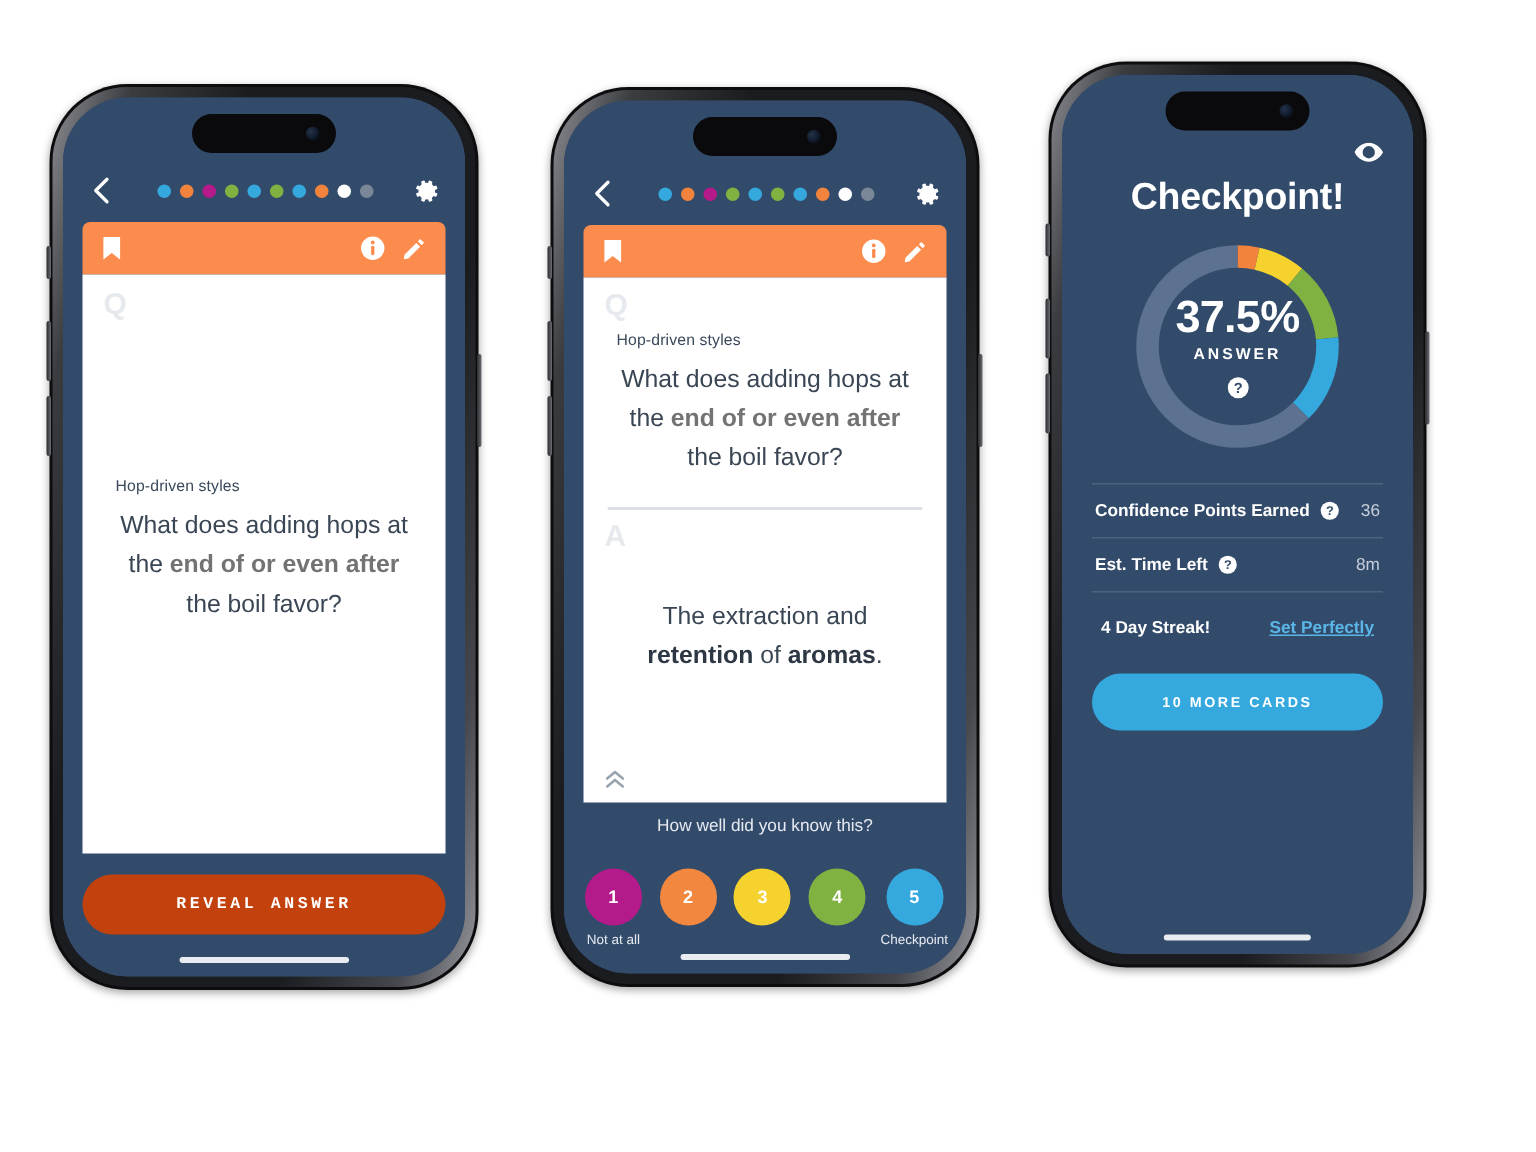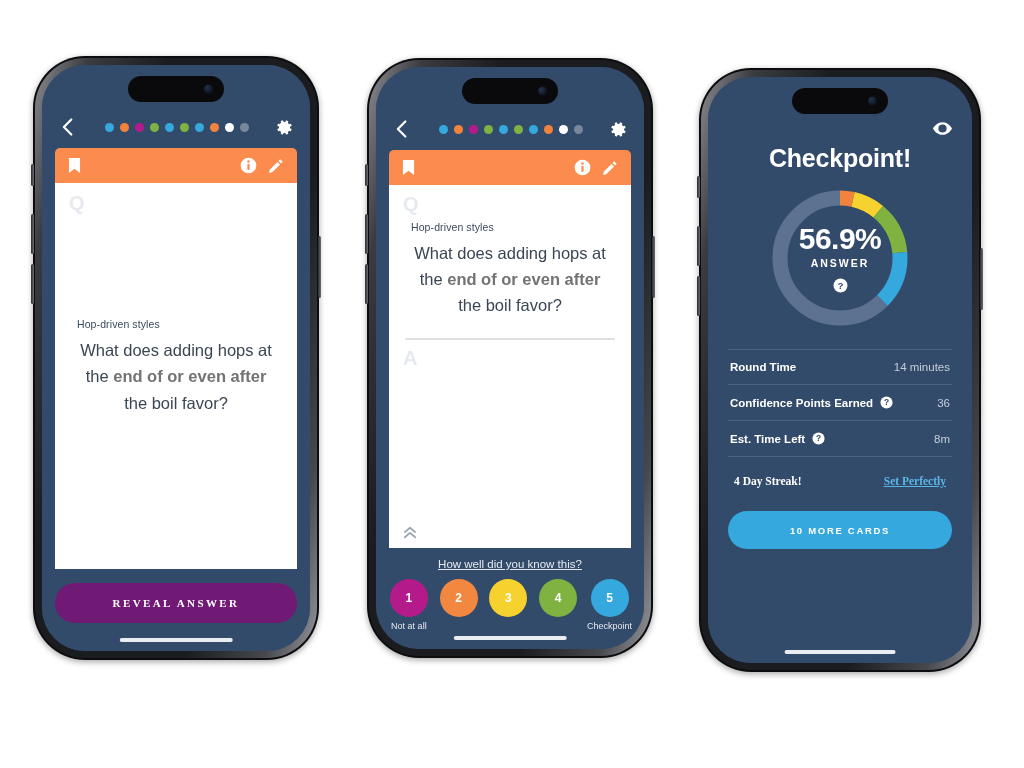--- a/index.html
+++ b/index.html
@@ -29,21 +29,21 @@
              width:42%; height:4px; border-radius:3px; background:#e9ecf1; z-index:40; }
 
   
   .sbtn { position:absolute; background:linear-gradient(90deg,#2a2c30,#6b6d73); border-radius:2px; }
   .sbtn.left  { left:-2px; width:3px; }
   .sbtn.right { right:-2px; width:3px; }
 
   
   #phone1 { left:33px;  top:56px;  width:286px; height:604px; }
   #phone2 { left:367px; top:58px;  width:286px; height:600px; }
-  #phone3 { left:699px; top:68px;  width:282px; height:604px; }
+  #phone3 { left:699px; top:41px;  width:252px; height:604px; }
 
   
   .studyScreen { position:absolute; inset:0; display:flex; flex-direction:column;
                  background:#334B6B; padding-top:47px; }
   .topbar { display:flex; align-items:center; padding:0 16px; height:30px; flex:0 0 auto; }
   .backArrow { width:20px; height:20px; flex:0 0 auto; cursor:pointer; }
   .dots { flex:1; display:flex; justify-content:center; align-items:center; gap:6px; }
   .dot { width:9px; height:9px; border-radius:50%; }
   .gear { width:19px; height:19px; flex:0 0 auto; }
 
@@ -75,27 +75,27 @@
   
   .p1body { justify-content:center; padding-bottom:10px; }
   .p1body .qBlock { transform:translateY(-4px); }
 
   
   .p2qArea { padding-top:36px; }
   .p2aArea { flex:1; display:flex; align-items:flex-start; justify-content:center;
              padding:58px 22px 0 22px; position:relative; }
 
   .revealWrap { flex:0 0 auto; padding:0 13px; margin:14px 0 0 0; }
-  .revealBtn { width:100%; height:40px; border-radius:20px; background:#701a75;
+  .revealBtn { width:100%; height:40px; border-radius:20px; background:#c2410c;
                border:none; color:#ffffff; font-size:11px; font-weight:600;
-               letter-spacing:2.4px; cursor:pointer; font-family:Liberation Serif, serif; }
+               letter-spacing:2.4px; cursor:pointer; font-family:Liberation Mono, monospace; }
 
   
   .rateZone { flex:0 0 auto; padding:10px 0 0 0; }
-  .rateQ { text-align:center; color:#e6eaf0; font-size:11.5px; margin-bottom:9px;text-decoration:underline; }
+  .rateQ { text-align:center; color:#e6eaf0; font-size:11.5px; margin-bottom:22px; }
   .rateRow { display:flex; justify-content:center; align-items:flex-start; gap:8px;
              padding:0 12px; }
   .rateItem { display:flex; flex-direction:column; align-items:center; width:45px; }
   .rateCircle { width:38px; height:38px; border-radius:50%; display:flex;
                 align-items:center; justify-content:center; color:#fff;
                 font-size:12px; font-weight:600; cursor:pointer; }
   .rateCap { color:#e6eaf0; font-size:9px; margin-top:4px; white-space:nowrap; }
 
   
   .cpScreen { position:absolute; inset:0; background:#334B6B; display:flex;
@@ -114,21 +114,21 @@
   .qHelp { width:15px; height:15px; margin-top:9px; }
 
   .statList { margin-top:16px; }
   .statRow { display:flex; align-items:center; padding:11px 2px;
              border-bottom:1px solid rgba(255,255,255,.13); }
   .statRow:first-child { border-top:1px solid rgba(255,255,255,.13); }
   .statLabel { color:#ffffff; font-size:11.5px; font-weight:700; }
   .statHelp { width:13px; height:13px; margin-left:7px; flex:0 0 auto; }
   .statVal { margin-left:auto; color:#c4cdd9; font-size:11.5px; }
 
-  .streakRow { display:flex; align-items:flex-start; margin-top:18px; padding:0 6px;font-family:Liberation Serif, serif; }
+  .streakRow { display:flex; align-items:flex-start; margin-top:18px; padding:0 6px; }
   .streakTxt { color:#ffffff; font-size:11.5px; font-weight:700; }
   .remindLink { margin-left:auto; color:#5bb6e8; font-size:11.5px; font-weight:700;
                 text-decoration:underline; cursor:pointer; }
 
   .btnRow { display:flex; align-items:center; gap:12px; margin-top:24px; }
   .ghostBtn { flex:1; height:38px; border-radius:19px; background:transparent;
               border:1.5px solid #c9d2de; color:#ffffff; font-size:9.5px;
               font-weight:600; letter-spacing:2px; cursor:pointer;
               font-family:"Liberation Sans",sans-serif; }
   .fillBtn { flex:1.18; height:38px; border-radius:19px; background:#35A8DE;
@@ -263,20 +263,21 @@
 
           <div class="cardBody">
             <div class="qmark" style="top:9px;">Q</div>
             <div class="qBlock p2qArea">
               <div class="topicLabel">Hop-driven styles</div>
               <div class="qText"><span>What does adding hops at the </span><b>end of or even after</b><span> the boil favor?</span></div>
             </div>
             <div class="divider" style="margin-top:20px;"></div>
             <div class="p2aArea">
               <div class="amark" style="top:8px;">A</div>
+              <div class="aText"><span>The extraction and </span><b>retention</b><span> of </span><b>aromas</b><span>.</span></div>
               <svg class="chev" viewBox="0 0 16 15">
                 <path d="M2 7 L8 2 L14 7" fill="none" stroke="#9aa4b0" stroke-width="2" stroke-linecap="round" stroke-linejoin="round"></path>
                 <path d="M2 13 L8 8 L14 13" fill="none" stroke="#9aa4b0" stroke-width="2" stroke-linecap="round" stroke-linejoin="round"></path>
               </svg>
             </div>
           </div>
         </div>
 
         <div class="rateZone">
           <div class="rateQ">How well did you know this?</div>
@@ -336,35 +337,31 @@
             <svg viewBox="0 0 150 150" style="width:150px;height:150px;">
               <g id="donutSegs" transform="rotate(-90 75 75)">
                   <circle cx="75" cy="75" r="60" fill="none" stroke="#F2833C" stroke-width="15" stroke-dasharray="13.194689145077131 376.99111843077515" stroke-dashoffset="0"></circle>
                   <circle cx="75" cy="75" r="60" fill="none" stroke="#F5D22E" stroke-width="15" stroke-dasharray="28.274333882308134 376.99111843077515" stroke-dashoffset="-13.194689145077131"></circle>
                   <circle cx="75" cy="75" r="60" fill="none" stroke="#7FB241" stroke-width="15" stroke-dasharray="47.12388980384689 376.99111843077515" stroke-dashoffset="-41.46902302738527"></circle>
                   <circle cx="75" cy="75" r="60" fill="none" stroke="#35A8DE" stroke-width="15" stroke-dasharray="52.778756580308524 376.99111843077515" stroke-dashoffset="-88.59291283123216"></circle>
                   <circle cx="75" cy="75" r="60" fill="none" stroke="#5D7291" stroke-width="15" stroke-dasharray="235.61944901923448 376.99111843077515" stroke-dashoffset="-141.37166941154067"></circle>
                 </g>
             </svg>
             <div class="donutCenter">
-              <div class="pct">56.9%</div>
+              <div class="pct">37.5%</div>
               <div class="mastery">ANSWER</div>
               <svg class="qHelp" viewBox="0 0 20 20">
                 <circle cx="10" cy="10" r="9.3" fill="#ffffff"></circle>
                 <text x="10" y="14.6" font-size="13" font-weight="700" fill="#334B6B" text-anchor="middle" font-family="Liberation Sans, sans-serif">?</text>
               </svg>
             </div>
           </div>
         </div>
 
         <div class="statList" id="statList">
-            <div class="statRow">
-              <span class="statLabel">Round Time</span>
-              <span class="statVal">14 minutes</span>
-            </div>
             <div class="statRow">
               <span class="statLabel">Confidence Points Earned</span>
               <svg class="statHelp" viewBox="0 0 20 20">
                 <circle cx="10" cy="10" r="9.3" fill="#ffffff"></circle>
                 <text x="10" y="14.6" font-size="13" font-weight="700" fill="#334B6B" text-anchor="middle" font-family="Liberation Sans, sans-serif">?</text>
               </svg>
               <span class="statVal">36</span>
             </div>
             <div class="statRow">
               <span class="statLabel">Est. Time Left</span>

